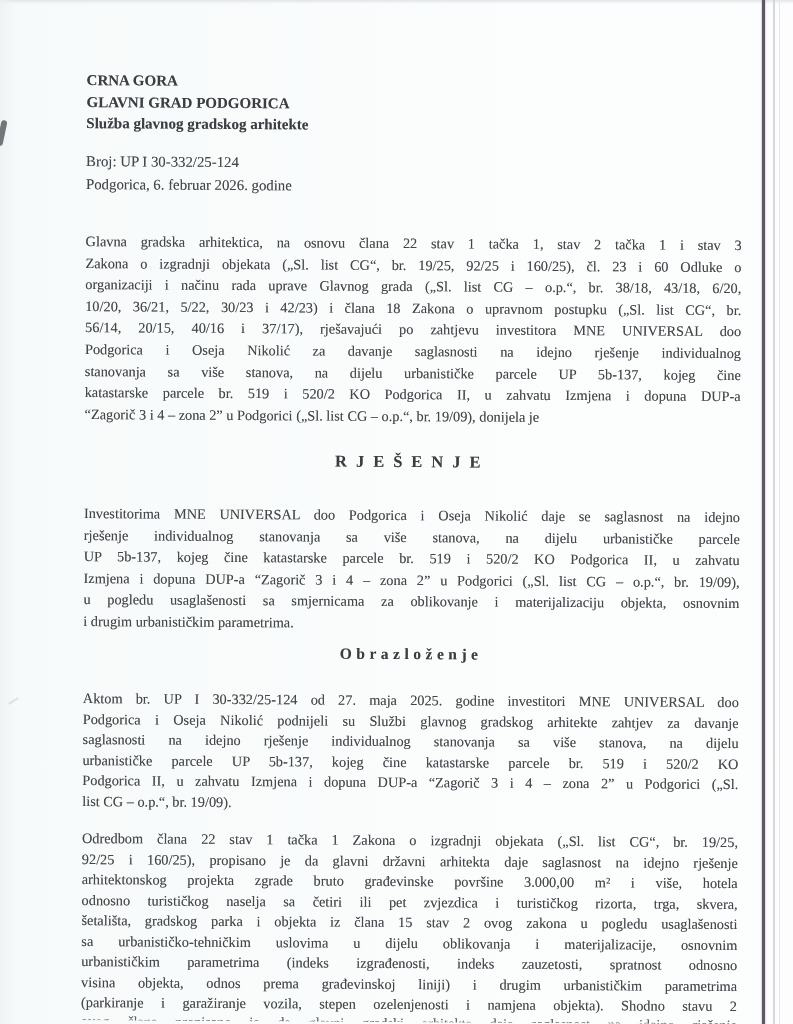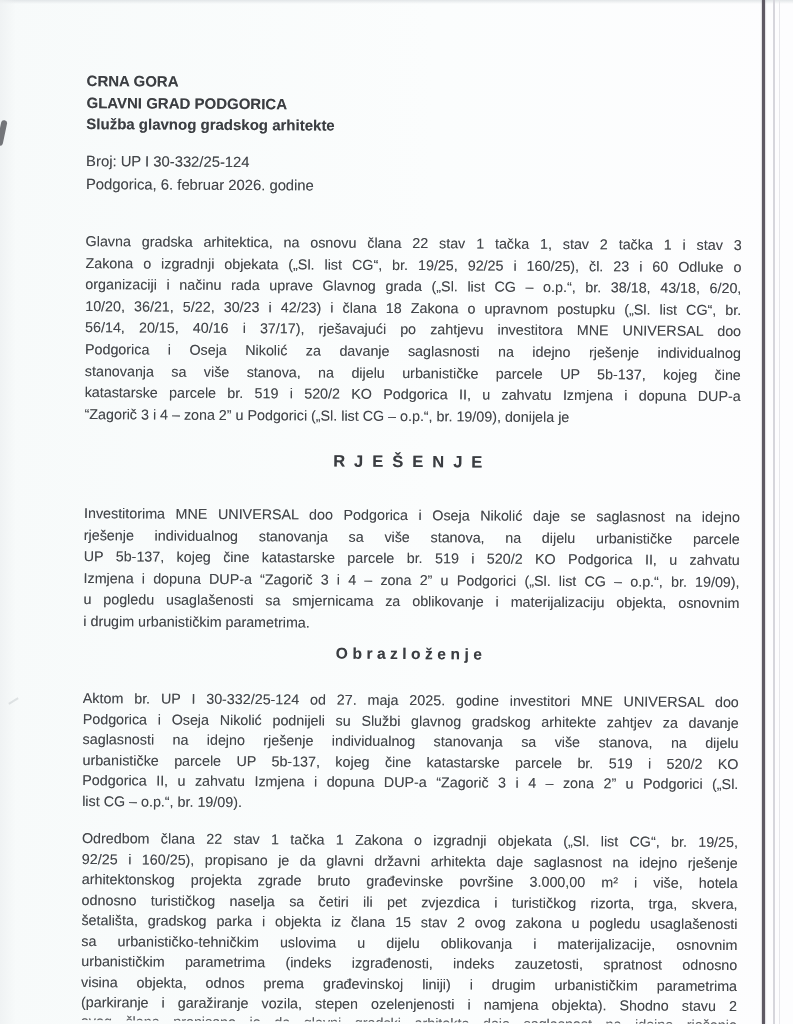--- a/index.html
+++ b/index.html
@@ -1,19 +1,19 @@
 <!DOCTYPE html>
 <html><head>
 <meta charset="utf-8">
 <style>
   html,body{margin:0;padding:0;background:#ffffff;}
   .page{
     position:relative;width:793px;height:1024px;overflow:hidden;
     background:linear-gradient(90deg,#f7fafa 0%,#fbfdfd 55%,#fdfdfe 100%);
-    font-family:Liberation Sans, sans-serif;
+    font-family:Liberation Serif, serif;
     color:#43464a;
   }
   .content{
     position:absolute;inset:0;
     transform:rotate(0.35deg);
     transform-origin:400px 512px;
     text-shadow:0 0 .5px rgba(70,70,78,.45);
   }
   .block{position:absolute;left:84px;width:656px;}
   .letterhead{top:72px;font-weight:bold;font-size:15px;line-height:21.5px;color:#3b3e42;}

